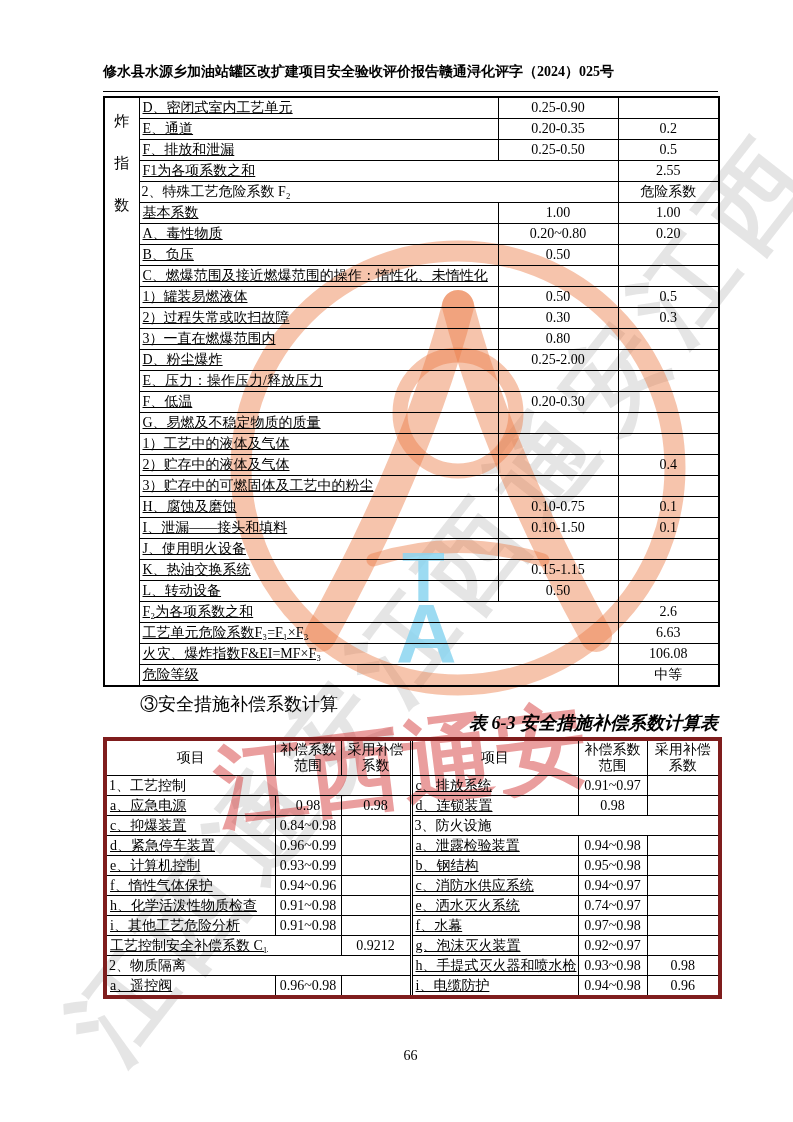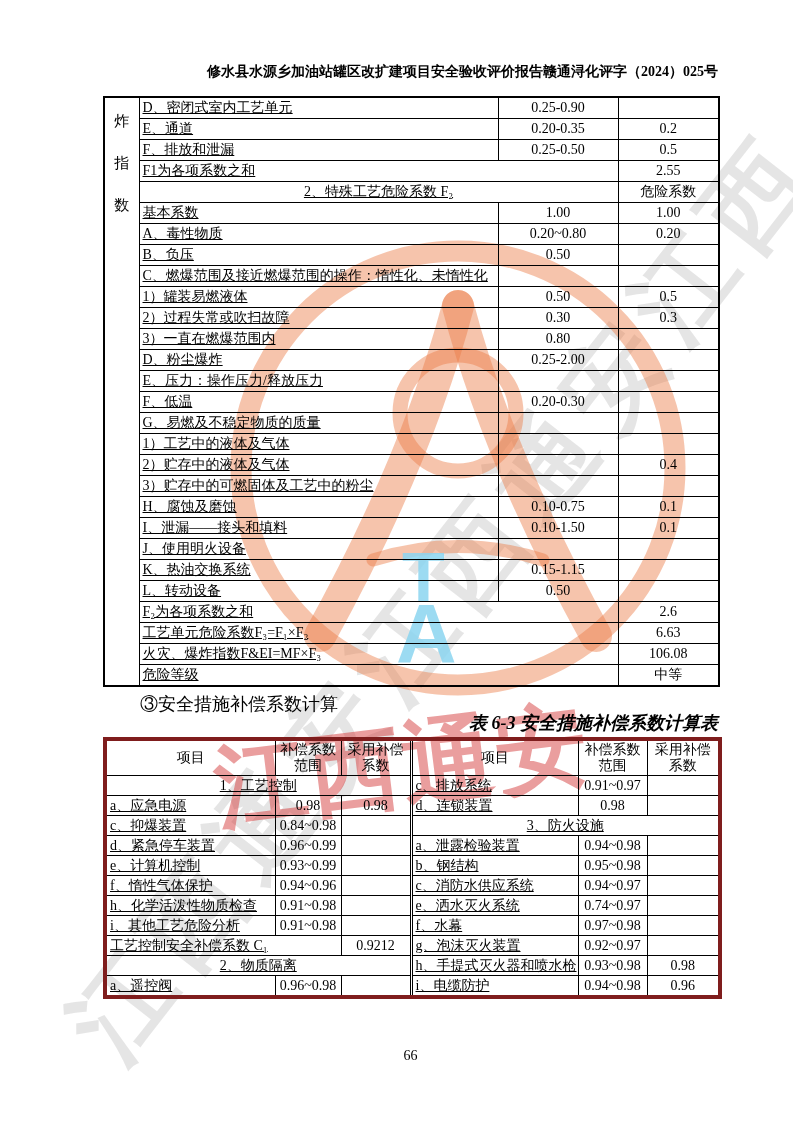--- a/index.html
+++ b/index.html
@@ -6,37 +6,37 @@
   body{
     width:793px;height:1122px;position:relative;background:#ffffff;
     font-family:"Liberation Serif","DejaVu Serif",serif;color:#000;overflow:hidden;
   }
   .abs{position:absolute;}
   .content{z-index:2;}
   .wm{z-index:1;pointer-events:none;}
 
   
   .page-header{
-    left:103px;top:63px;width:615px;display:flex;justify-content:flex-end;
-    font-size:14px;font-weight:bold;border-bottom:1.5px solid #000;padding-bottom:16px;
+    left:103px;top:63px;width:615px;display:flex;justify-content:flex-start;
+    font-size:14px;font-weight:bold;border-bottom:1.5px solid #000;padding-bottom:10px;
     white-space:nowrap;
   }
 
   
   table{border-collapse:collapse;table-layout:fixed;}
   .t1{left:103px;top:96px;width:615px;}
   .t2{left:103px;top:737px;width:615px;}
   td{border:1px solid #000;font-size:14px;padding:0 2px;white-space:nowrap;overflow:hidden;background:transparent;}
   .t1 td{height:20px;}
   .t2 td{height:19px;}
   .t1{border:2px solid #000;}
   .t2{border:4px solid #7f1d1d;}
   td.nm{text-align:left;padding-left:3px;text-decoration:underline;}
   td.num{text-align:center;}
-  td.sec{text-align:center;text-decoration:underline;}
+  td.sec{}
   td.side{width:35px;vertical-align:top;text-align:center;font-size:15px;padding:2px 0 0 0;}
   td.side div{height:42px;line-height:42px;}
   td.dl{border-left:3px double #000;}
   .t2 td.hc{height:34px;text-align:center;vertical-align:middle;}
   .t2 td.hc div{line-height:16px;}
 
   .paragraph{left:140px;top:692px;font-size:18px;}
   .table-title{left:103px;top:711px;width:615px;text-align:right;font-size:18px;font-weight:bold;font-style:italic;}
   .page-number{left:103px;top:1048px;width:615px;text-align:center;font-size:14px;}
 

